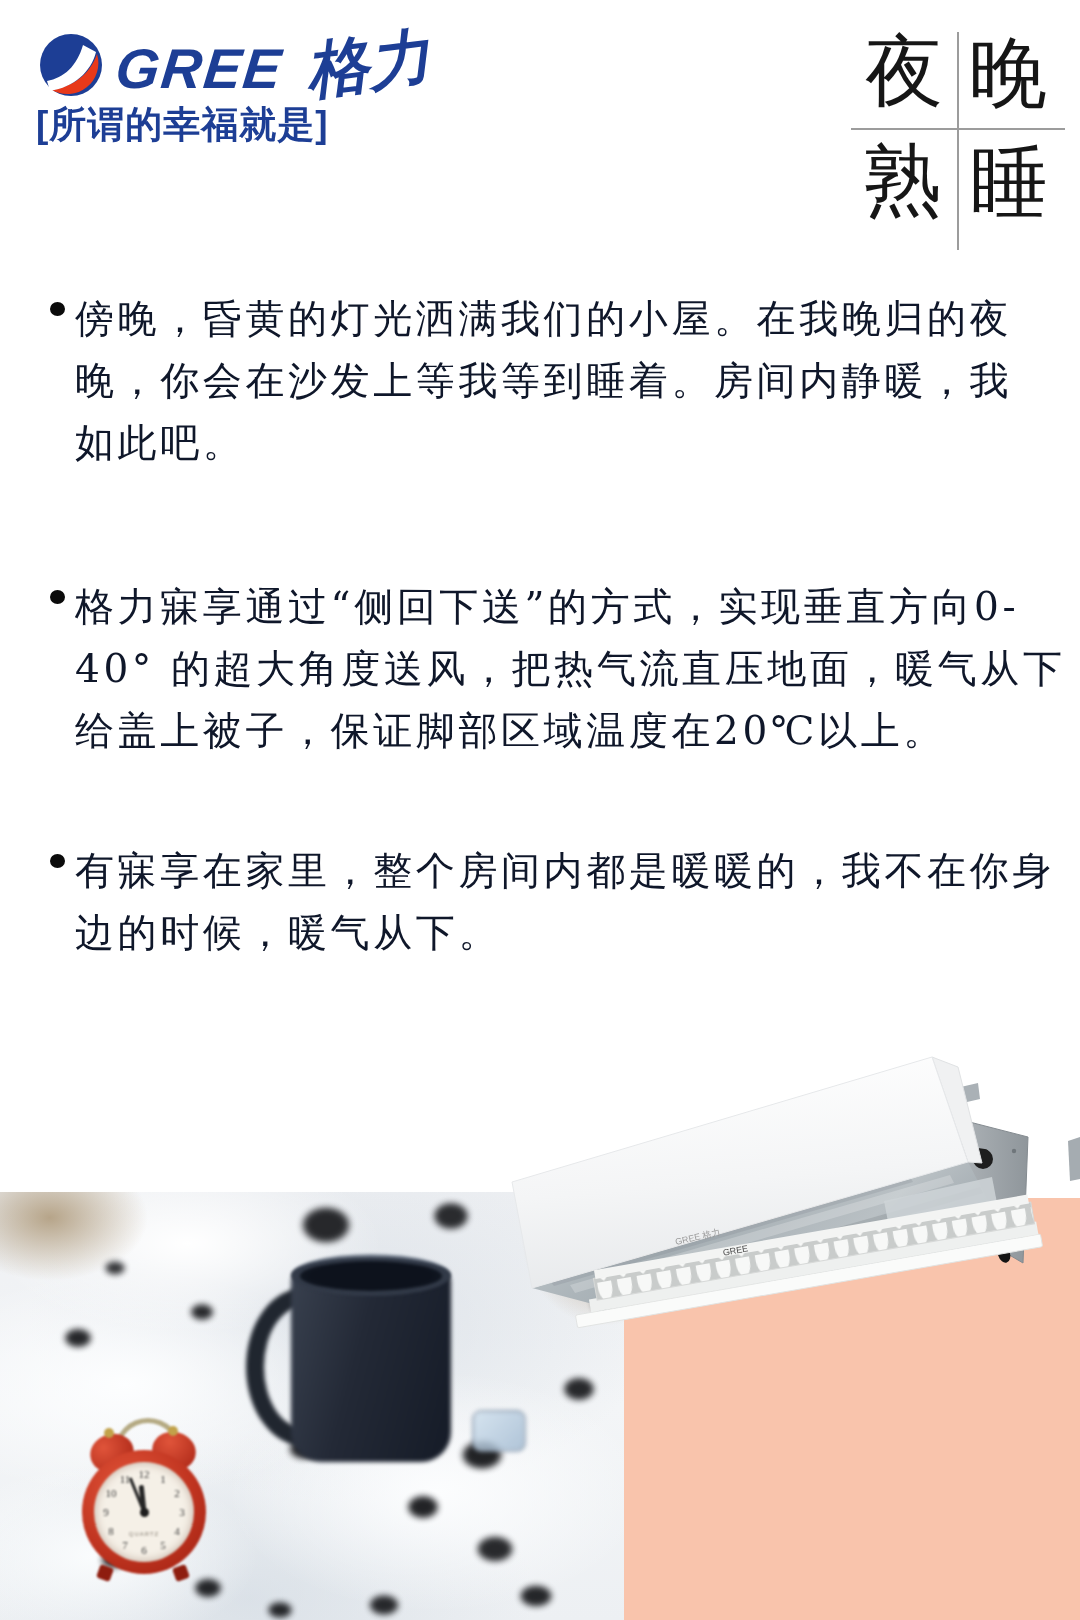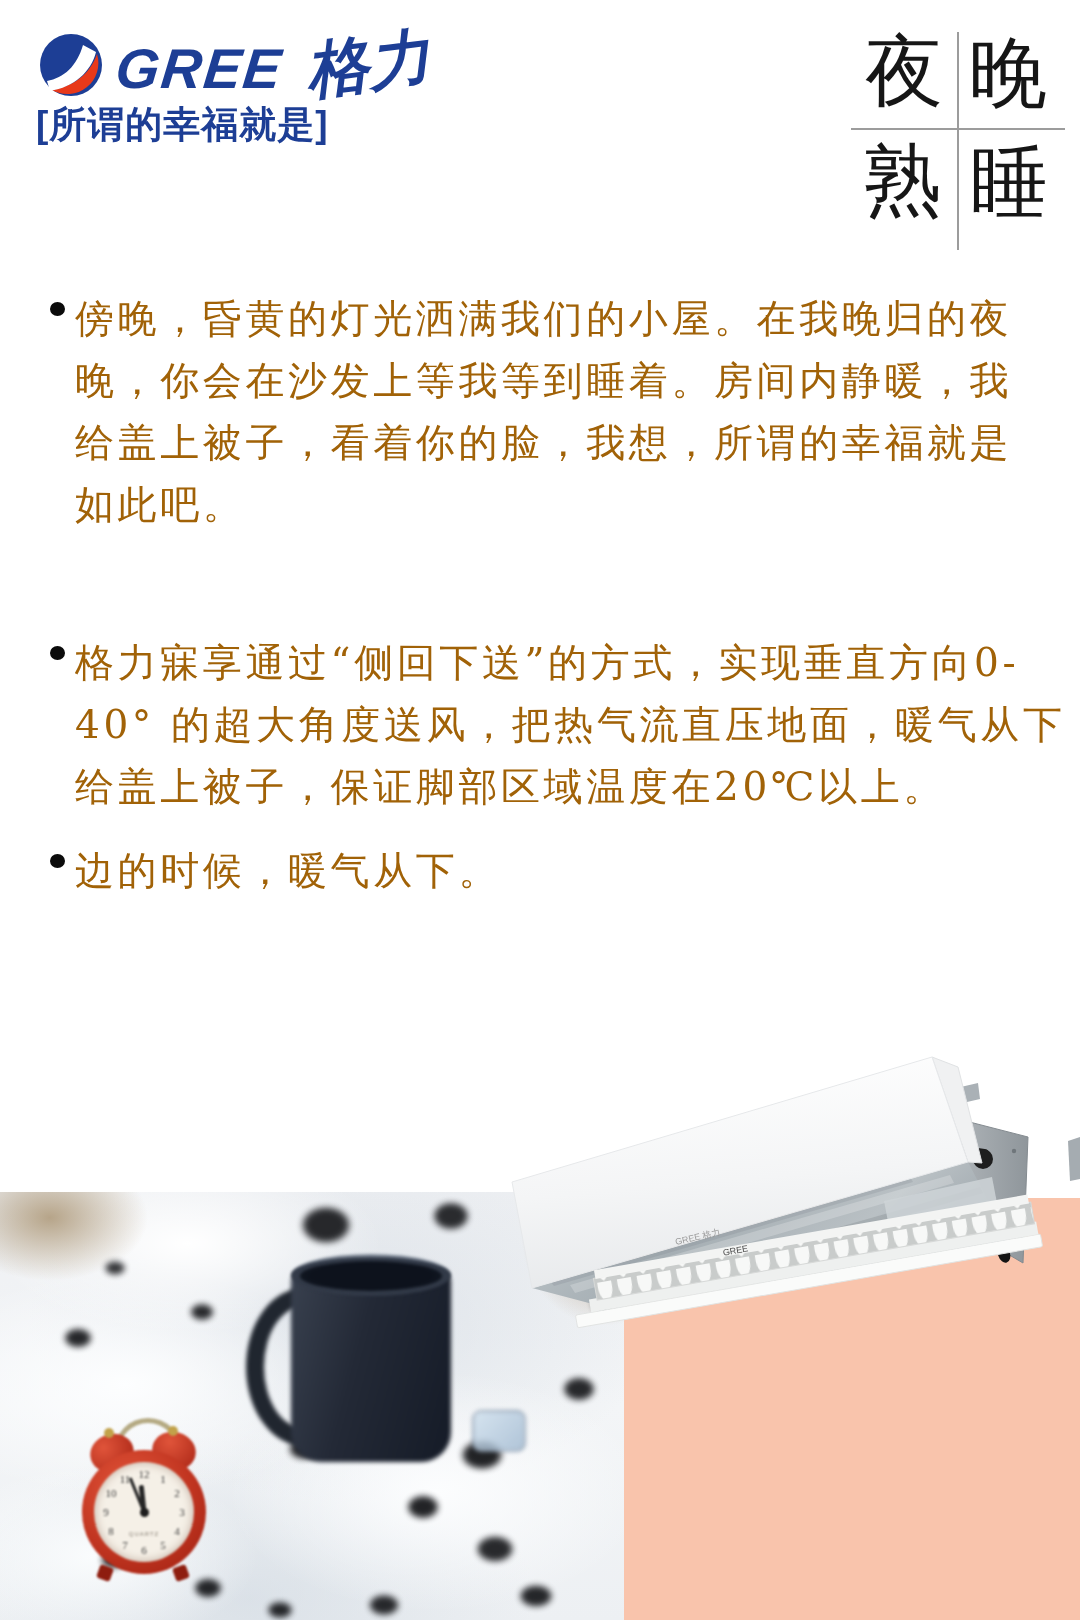--- a/index.html
+++ b/index.html
@@ -26,24 +26,24 @@
   
   .vtitle{position:absolute;left:840px;top:20px;width:240px;height:240px;}
   .vtitle .ch{position:absolute;transform:translate(-50%,-50%);font-size:78px;color:#161616;}
   .vt-line-v{position:absolute;left:117px;top:12px;width:2px;height:218px;background:#9c9c9c;}
   .vt-line-h{position:absolute;left:11px;top:108px;width:214px;height:2px;background:#9c9c9c;}
   
   .para{position:absolute;left:48px;width:1000px;}
   .para .dot{position:absolute;left:2px;top:14px;width:15px;height:14px;border-radius:50%;background:#0b0b0b;}
   .para .lines{margin-left:27px;}
   .para .ln{
-    white-space:nowrap;height:62px;line-height:62px;font-size:39px;letter-spacing:3.6px;color:#a16207;
+    white-space:nowrap;height:62px;line-height:62px;font-size:39px;letter-spacing:3.6px;color:#0f172a;
   }
   #para1{top:288px;}
-  #para2{top:632px;}
+  #para2{top:576px;}
   #para3{top:840px;}
   
   .photo{position:absolute;left:0;top:1192px;width:624px;height:428px;overflow:hidden;background:#eef1f4;}
   .blanket{
     position:absolute;inset:0;
     background:
       radial-gradient(140px 90px at 8% 6%, rgba(179,160,131,.95), rgba(179,160,131,0) 70%),
       radial-gradient(120px 130px at 97% 10%, rgba(169,143,110,.8), rgba(169,143,110,0) 70%),
       radial-gradient(260px 120px at 30% 12%, #ffffff, rgba(255,255,255,0) 75%),
       radial-gradient(300px 150px at 20% 45%, #fdfeff, rgba(253,254,255,0) 75%),
@@ -150,37 +150,37 @@
     <span class="ch" style="left:168px;top:54px;">晚</span>
     <span class="ch" style="left:63px;top:161px;">熟</span>
     <span class="ch" style="left:169px;top:163px;">睡</span>
   </div>
 
   <div class="para" id="para1">
     <div class="dot"></div>
     <div class="lines">
       <div class="ln">傍晚，昏黄的灯光洒满我们的小屋。在我晚归的夜</div>
       <div class="ln">晚，你会在沙发上等我等到睡着。房间内静暖，我</div>
-      <div class="ln">给盖上被子，看着你的脸，我想，所谓的幸福就是</div>
       <div class="ln">如此吧。</div>
     </div>
   </div>
 
   <div class="para" id="para2">
     <div class="dot"></div>
     <div class="lines">
       <div class="ln">格力寐享通过“侧回下送”的方式，实现垂直方向0-</div>
       <div class="ln">40° 的超大角度送风，把热气流直压地面，暖气从下</div>
       <div class="ln">给盖上被子，保证脚部区域温度在20℃以上。</div>
     </div>
   </div>
 
   <div class="para" id="para3">
     <div class="dot"></div>
     <div class="lines">
+      <div class="ln">有寐享在家里，整个房间内都是暖暖的，我不在你身</div>
       <div class="ln">边的时候，暖气从下。</div>
     </div>
   </div>
 
   <div class="photo">
     <div class="blanket"></div>
     <div class="spots"></div>
     <div class="glass"></div>
 
     <div class="mug-handle"></div>

